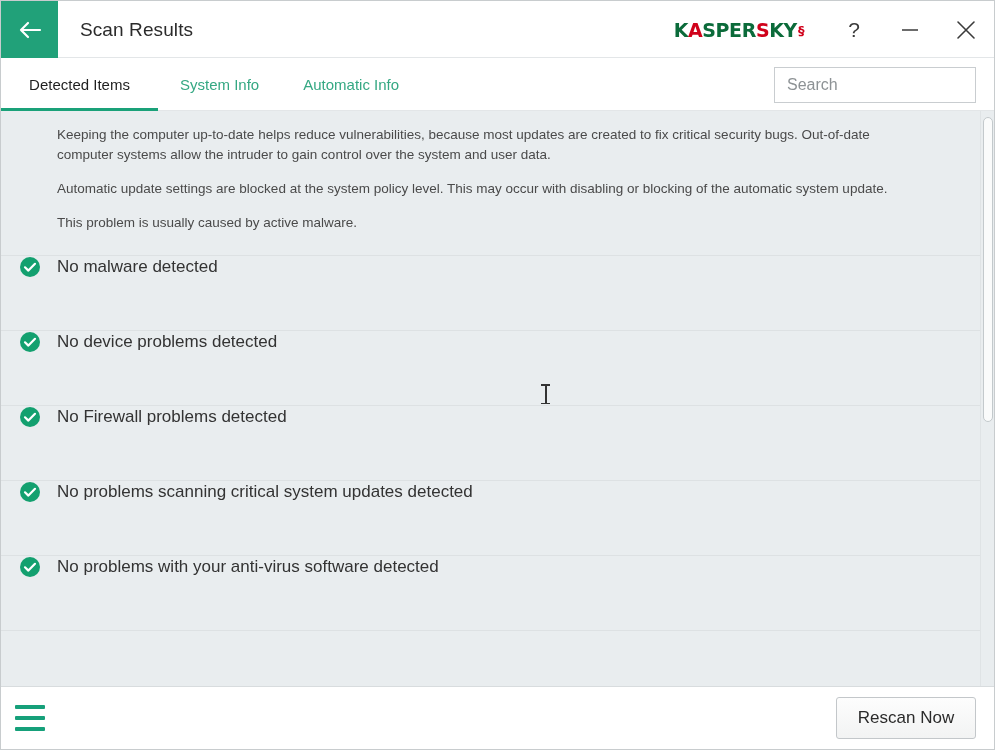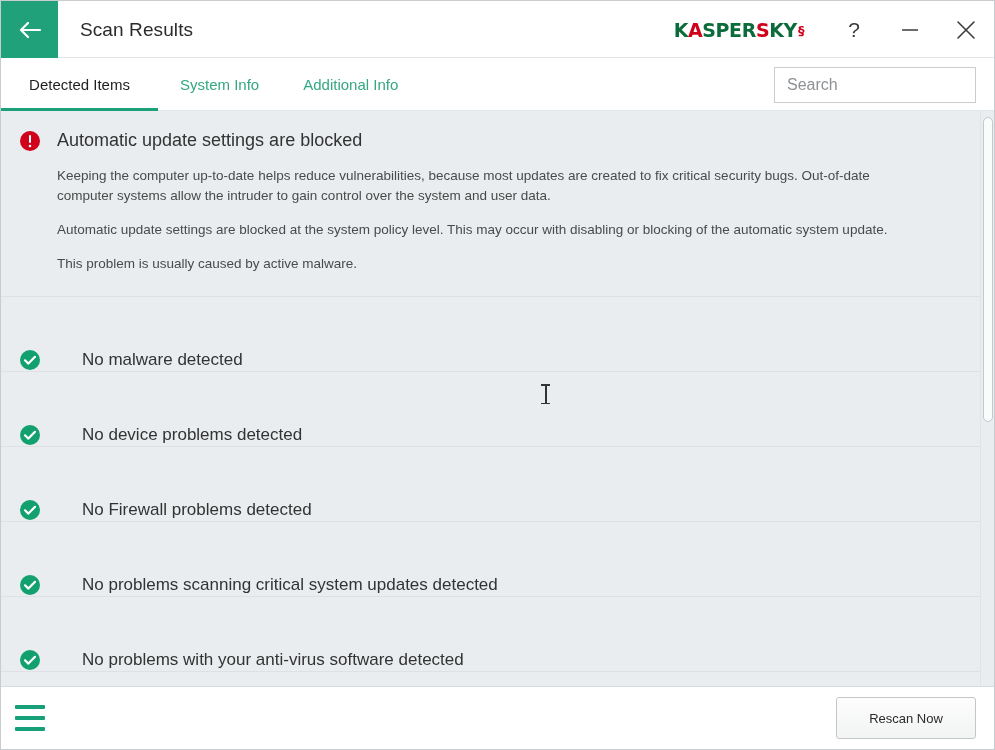--- a/index.html
+++ b/index.html
@@ -192,22 +192,21 @@
   .row:first-child { border-top: none; }
   .row-head {
     display: flex;
     align-items: flex-start;
     padding: 18px 20px 0 18px;
     cursor: pointer;
   }
   .row.simple .row-head {
     padding-top: 0;
     height: 74px;
-    align-items: flex-end;
-    gap: 25px;
+    align-items: flex-start;
   }
   .status-icon {
     flex: 0 0 auto;
     width: 22px;
     height: 22px;
     margin-right: 16px;
     margin-top: 1px;
     display: flex;
     align-items: center;
     justify-content: center;
@@ -301,21 +300,21 @@
     display: flex;
     gap: 12px;
   }
   .btn {
     min-width: 140px;
     height: 42px;
     padding: 0 18px;
     background: linear-gradient(#fdfdfd, #f2f3f3);
     border: 1px solid #c3c7ca;
     border-radius: 3px;
-    font-size: 13px;
+    font-size: 17px;
     color: #2b2b2b;
     cursor: pointer;
     font-family: "Liberation Sans", sans-serif;
   }
 </style>
 </head>
 <body>
 
 <div class="window">
 
@@ -351,21 +350,21 @@
         </span>
       </button>
     </div>
     <div class="titlebar-sep"></div>
   </div>
 
   <div class="tabbar">
     <div class="tabs">
       <div class="tab active">Detected Items</div>
       <div class="tab inactive">System Info</div>
-      <div class="tab inactive">Additional Info</div>
+      <div class="tab inactive">Automatic Info</div>
     </div>
 
     <div class="search-wrap">
       <div class="search-box">
         <input type="text" value="" placeholder="Search" style="">
         <span class="search-icon">
           <svg width="20" height="20" viewBox="0 0 20 20">
             <circle cx="8.5" cy="8" r="6" stroke="#2d2d2d" stroke-width="1.7" fill="none"></circle>
             <path d="M13 12.5 L18 18" stroke="#2d2d2d" stroke-width="1.8" stroke-linecap="round"></path>
           </svg>
@@ -374,30 +373,20 @@
     </div>
 
     <div class="tab-underline"></div>
     <div class="tabbar-sep"></div>
   </div>
 
   <div class="content">
     <div class="list">
 
       <div class="row">
-        <div class="row-head">
-          <span class="status-icon">
-            <svg width="22" height="22" viewBox="0 0 22 22">
-              <circle cx="11" cy="11" r="10" fill="#d0021b"></circle>
-              <rect x="10" y="5" width="2" height="8" fill="#ffffff" rx="1"></rect>
-              <circle cx="11" cy="16" r="1.3" fill="#ffffff"></circle>
-            </svg>
-          </span>
-          <span class="row-title" style="font-size:18px">Automatic update settings are blocked</span>
-        </div>
         <div class="row-body">
           <p>Keeping the computer up-to-date helps reduce vulnerabilities, because most updates are created to fix critical security bugs. Out-of-date computer systems allow the intruder to gain control over the system and user data.</p>
           <p>Automatic update settings are blocked at the system policy level. This may occur with disabling or blocking of the automatic system update.</p>
           <p>This problem is usually caused by active malware.</p>
         </div>
       </div>
 
       <div class="row simple">
         <div class="row-head">
           <span class="status-icon">

